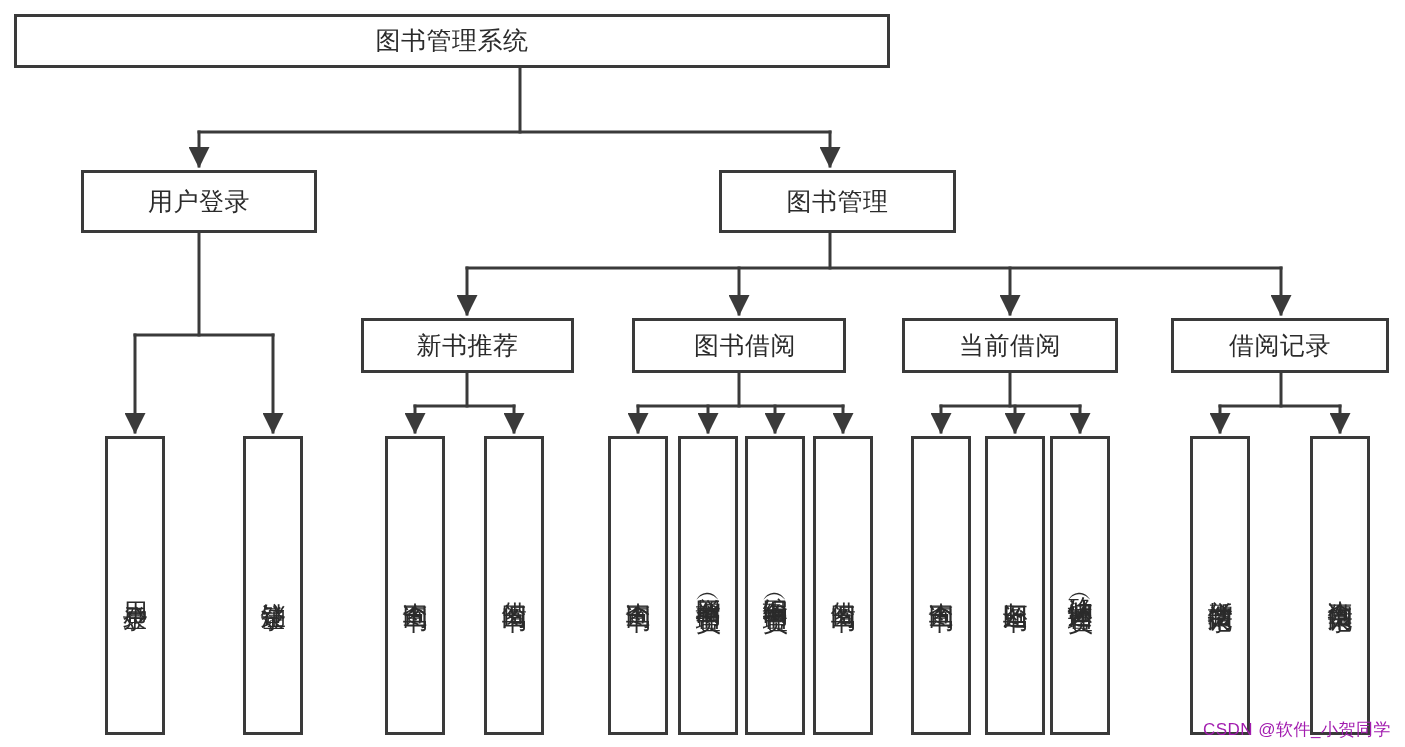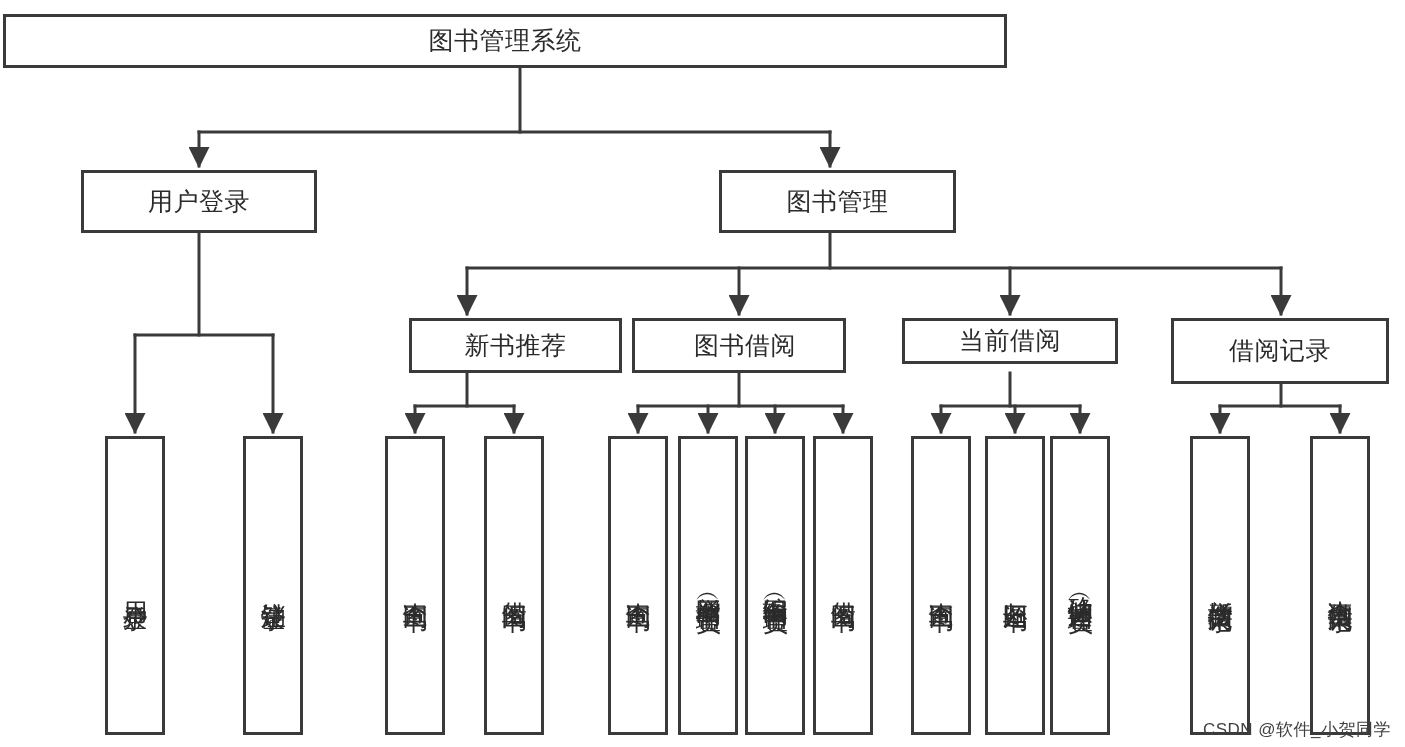--- a/index.html
+++ b/index.html
@@ -54,21 +54,21 @@
     font-size: 25px;
     line-height: 1.1;
     letter-spacing: 2px;
     white-space: nowrap;
   }
   #watermark {
     position: absolute;
     right: 14px;
     bottom: 6px;
     font-size: 17px;
-    color: #404040;
+    color: #a21caf;
     letter-spacing: 0.5px;
     white-space: nowrap;
     pointer-events: none;
   }
 </style>
 </head>
 <body>
 
 <div id="diagram-root">
 
@@ -115,45 +115,45 @@
       <path d="M 1015 406 L 1015 432" marker-end="url(#arrow)"></path>
       <path d="M 1080 406 L 1080 432" marker-end="url(#arrow)"></path>
 
       <path d="M 1281 373 L 1281 406"></path>
       <path d="M 1220 406 L 1340 406"></path>
       <path d="M 1220 406 L 1220 432" marker-end="url(#arrow)"></path>
       <path d="M 1340 406 L 1340 432" marker-end="url(#arrow)"></path>
     </g>
   </svg>
 
-  <div class="node horizontal" style="left:3px; top:14px; width:1004px; height:54px;">
+  <div class="node horizontal" style="left:14px; top:14px; width:876px; height:54px;">
     <span class="node-label">图书管理系统</span>
   </div>
 
   <div class="node horizontal" style="left:81px; top:170px; width:236px; height:63px;">
     <span class="node-label">用户登录</span>
   </div>
 
   <div class="node horizontal" style="left:711px; top:170px; width:237px; height:63px;margin-left:8px;">
     <span class="node-label">图书管理</span>
   </div>
 
-  <div class="node horizontal" style="left:361px; top:318px; width:213px; height:55px;margin-left:48px;">
+  <div class="node horizontal" style="left:361px; top:318px; width:213px; height:55px;">
     <span class="node-label">新书推荐</span>
   </div>
 
   <div class="node horizontal" style="left:632px; top:318px; width:214px; height:55px;padding-left:12px;">
     <span class="node-label">图书借阅</span>
   </div>
 
-  <div class="node horizontal" style="left:902px; top:318px; width:216px; height:46px;">
+  <div class="node horizontal" style="left:902px; top:318px; width:216px; height:55px;">
     <span class="node-label">当前借阅</span>
   </div>
 
-  <div class="node horizontal" style="left:1171px; top:318px; width:218px; height:66px;">
+  <div class="node horizontal" style="left:1171px; top:318px; width:218px; height:55px;">
     <span class="node-label">借阅记录</span>
   </div>
 
   <div class="node vertical" style="left:105px; top:436px; width:60px; height:299px;">
     <span class="node-label">用户登录</span>
   </div>
 
   <div class="node vertical" style="left:243px; top:436px; width:60px; height:299px;">
     <span class="node-label">注销登录</span>
   </div>

